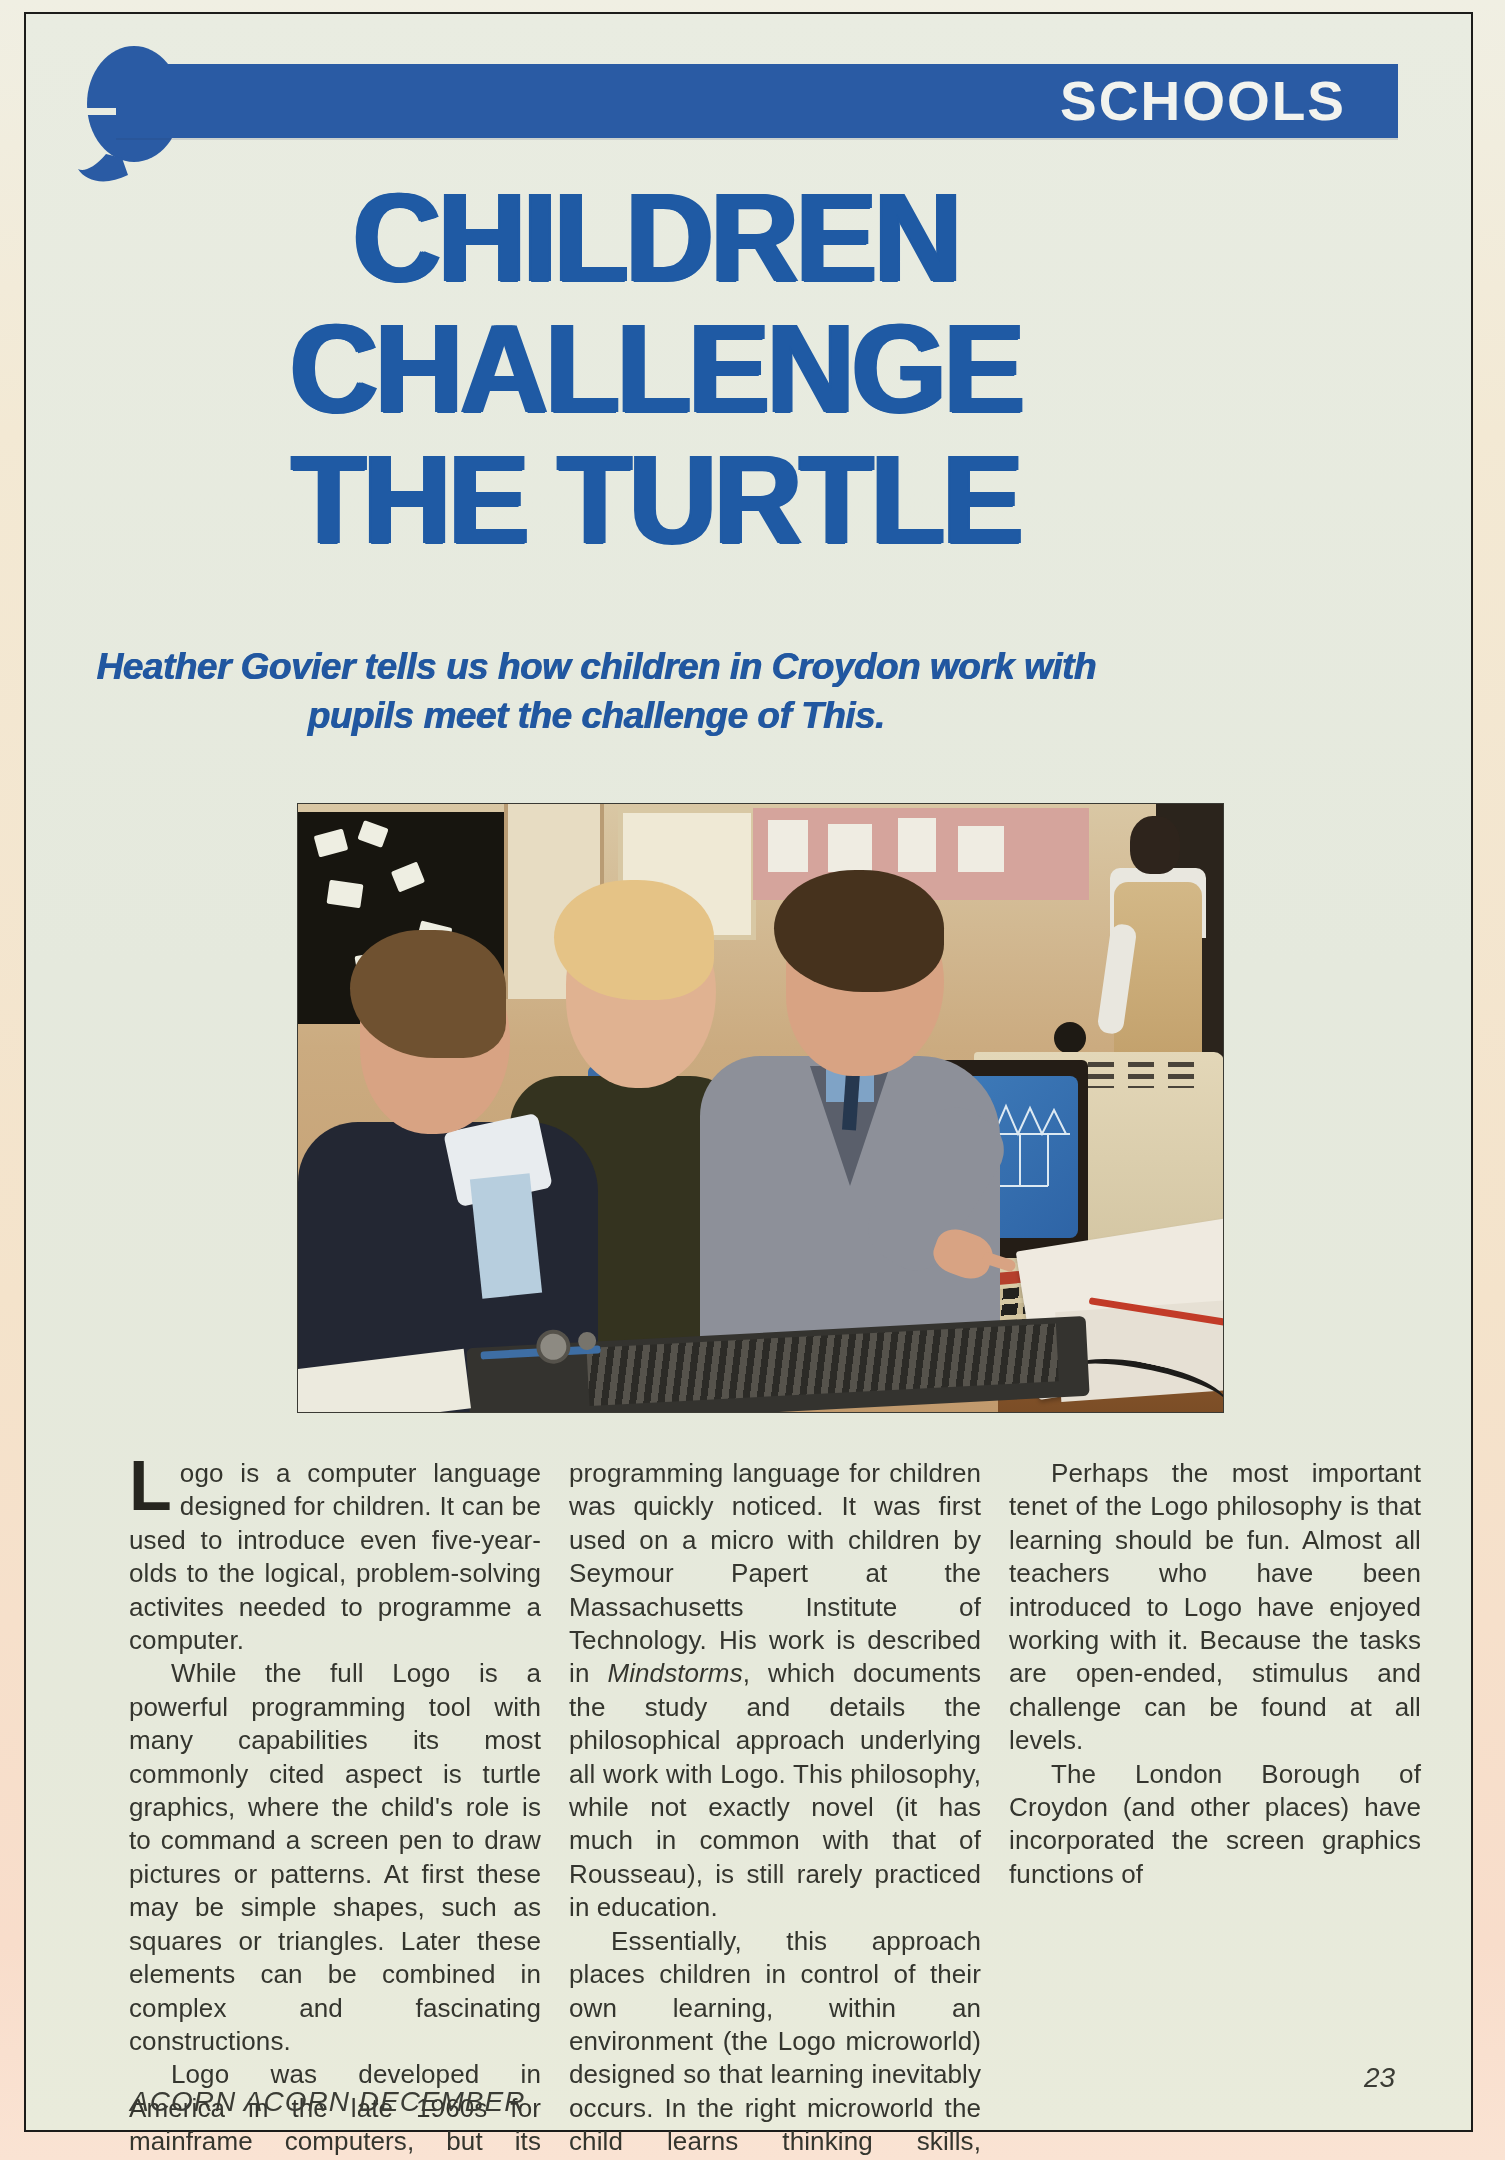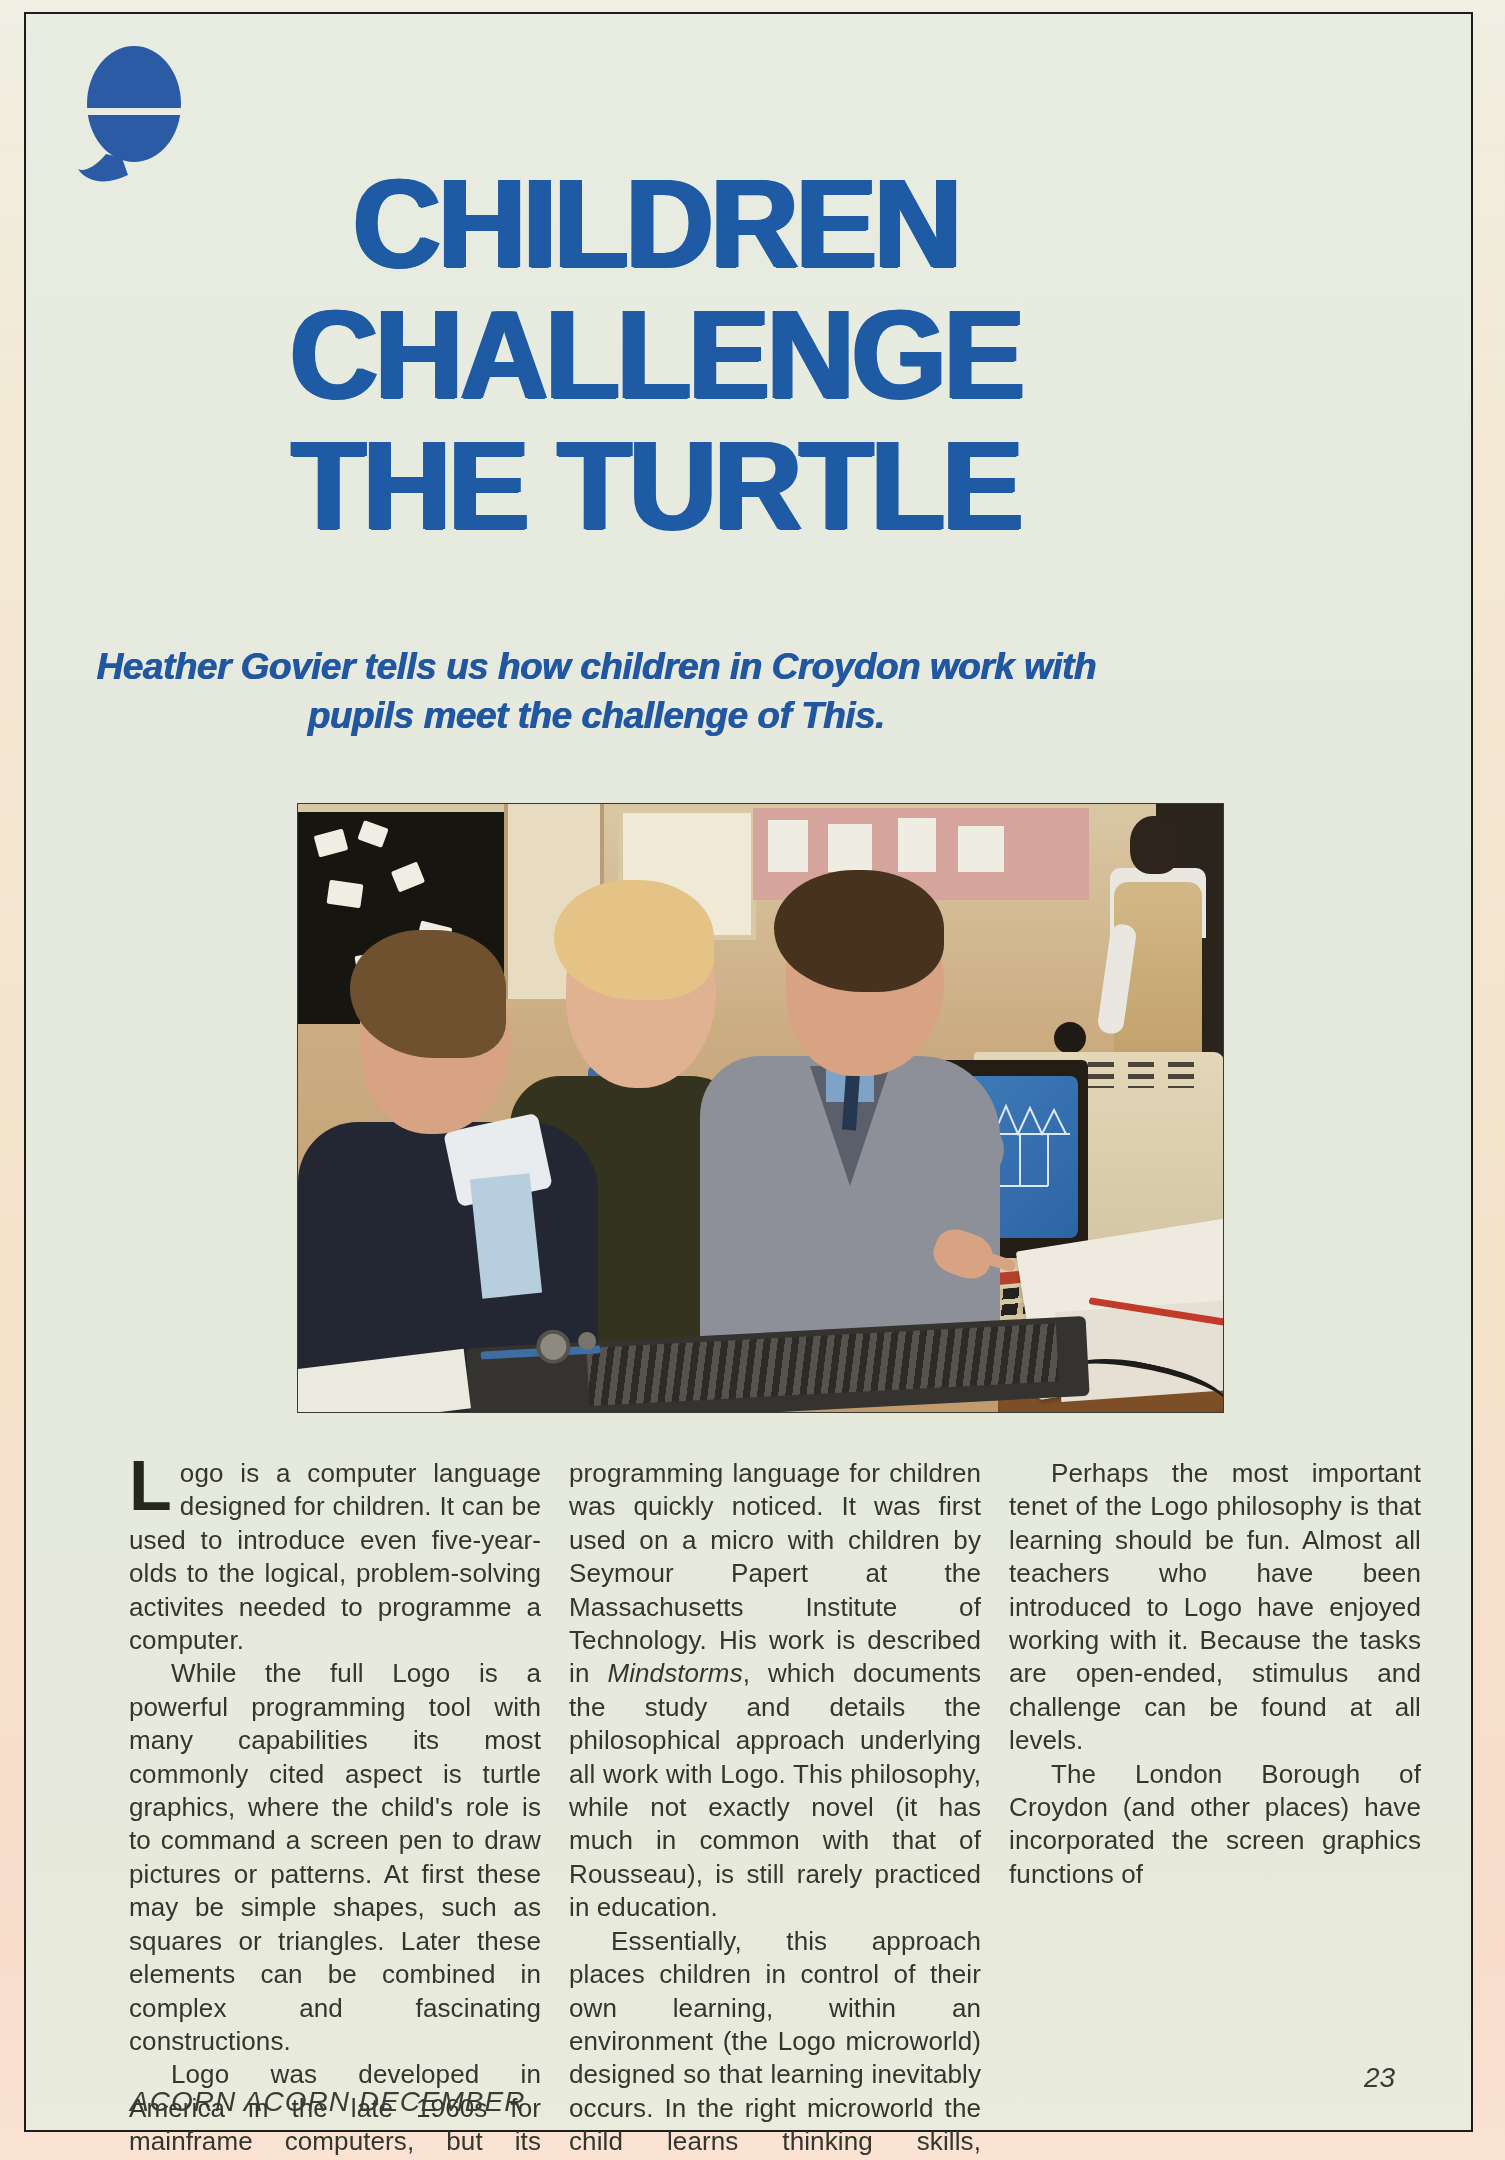--- a/index.html
+++ b/index.html
@@ -19,21 +19,21 @@
     background:#2a5ba4;display:flex;align-items:center;justify-content:flex-end;
     box-shadow:0 2px 0 rgba(40,60,100,.15);
   }
   .banner .section{
     color:#f2f3ee;font-size:55px;font-weight:bold;letter-spacing:2px;
     padding-right:52px;line-height:74px;
   }
   .acornlogo{position:absolute;left:50px;top:28px;width:120px;height:150px;}
   
   .headline{
-    position:absolute;left:60px;top:144px;width:1140px;text-align:center;
+    position:absolute;left:60px;top:158px;width:1140px;text-align:center;
     color:#1f5aa4;font-weight:bold;
   }
   .headline .hline{
     font-size:122px;line-height:131px;letter-spacing:-3px;
     text-shadow:2.2px 0 0 #1f5aa4,-2.2px 0 0 #1f5aa4,0 1px 0 #1f5aa4;
     transform:scale(1,1.04);
   }
   
   .standfirst{
     position:absolute;left:30px;top:628px;width:1080px;text-align:center;
@@ -133,20 +133,23 @@
 <div class="page">
 
   <div class="acornlogo">
     <svg width="120" height="150" viewBox="0 0 120 150">
       <ellipse cx="58" cy="62" rx="47" ry="58" fill="#2a5ba4"></ellipse>
       <rect x="8" y="66" width="100" height="7" fill="#e9ece1"></rect>
       <path d="M30 112 C 18 126, 8 130, 2 127 C 10 140, 30 144, 52 133 L 46 116 Z" fill="#2a5ba4"></path>
     </svg>
   </div>
 
+  <div class="banner">
+    <span class="section">SCHOOLS</span>
+  </div>
 
   <div class="headline">
     <div class="hline">CHILDREN</div>
     <div class="hline">CHALLENGE</div>
     <div class="hline">THE TURTLE</div>
   </div>
 
   <div class="standfirst">
     <div>Heather Govier tells us how children in Croydon work with</div>
     <div>pupils meet the challenge of This.</div>

